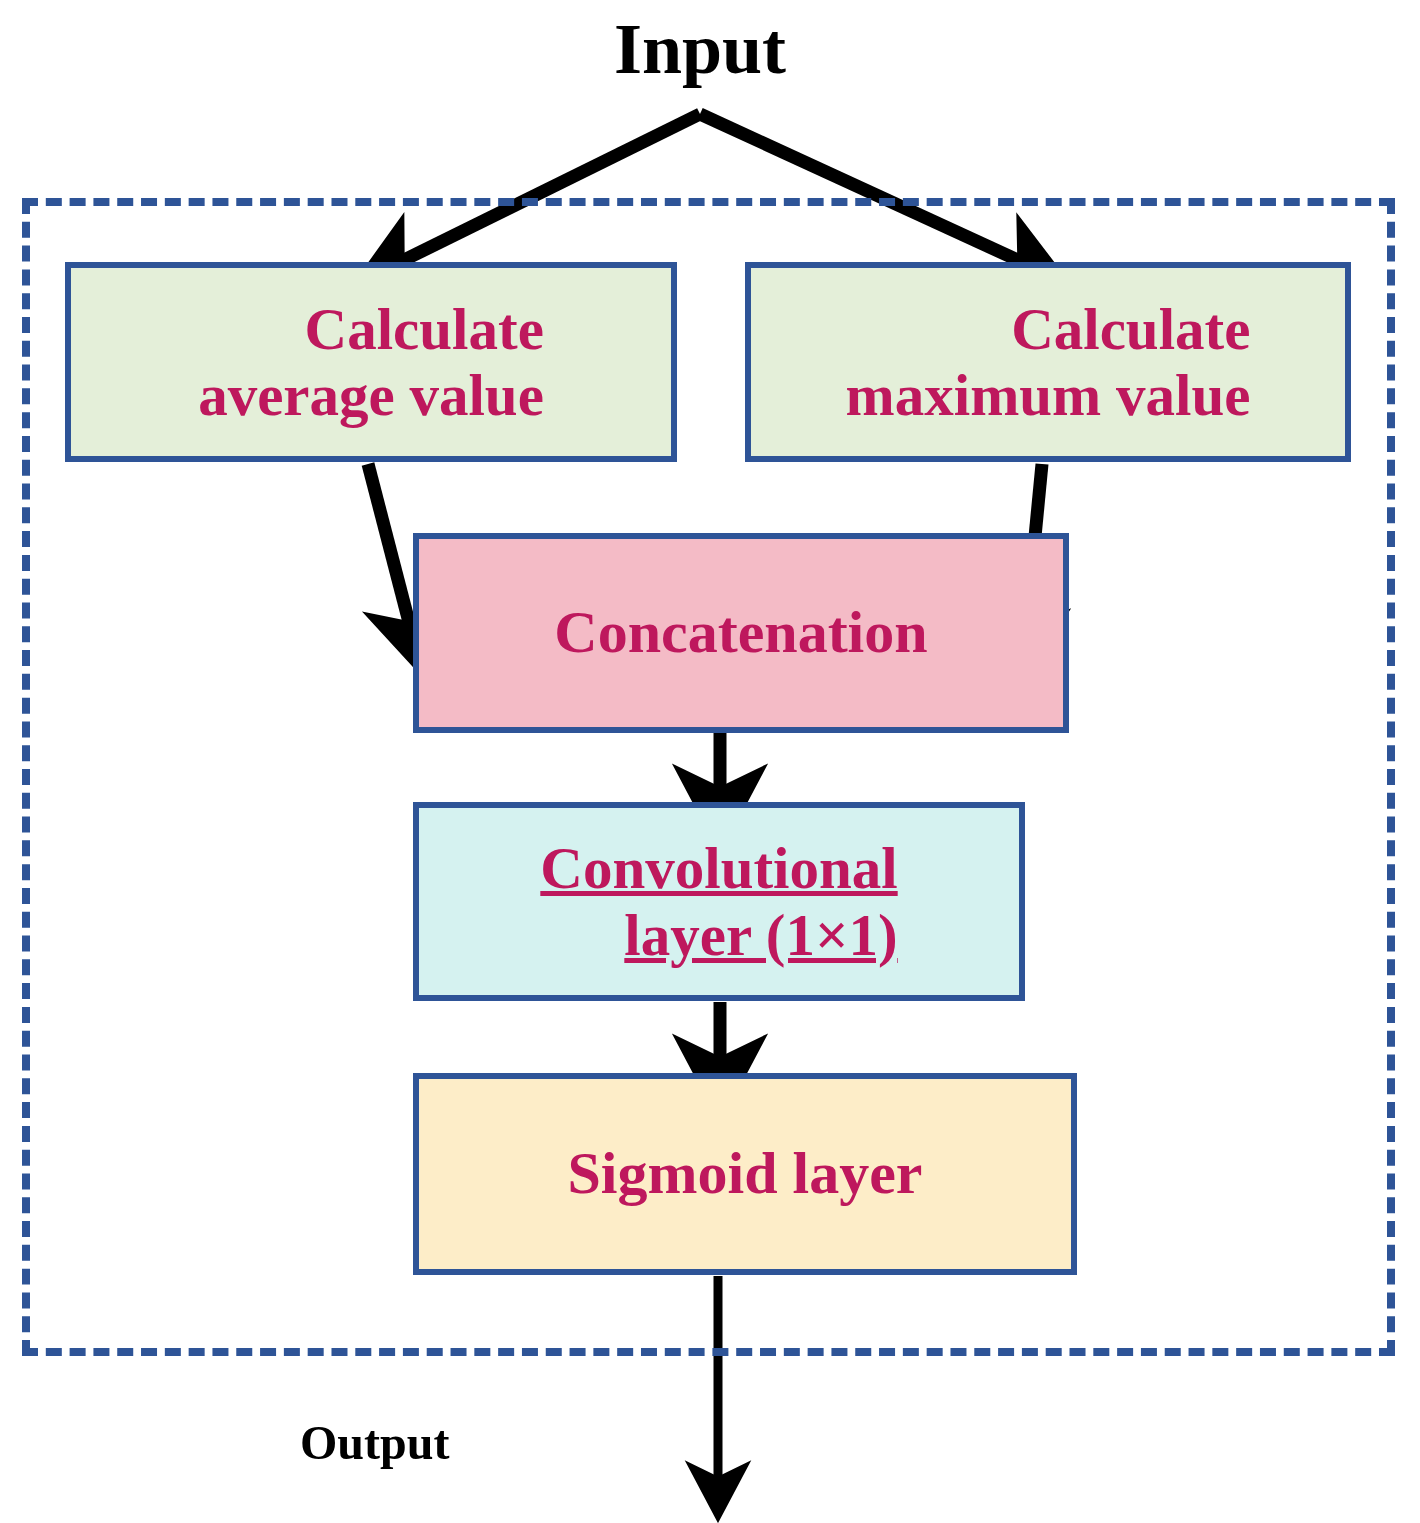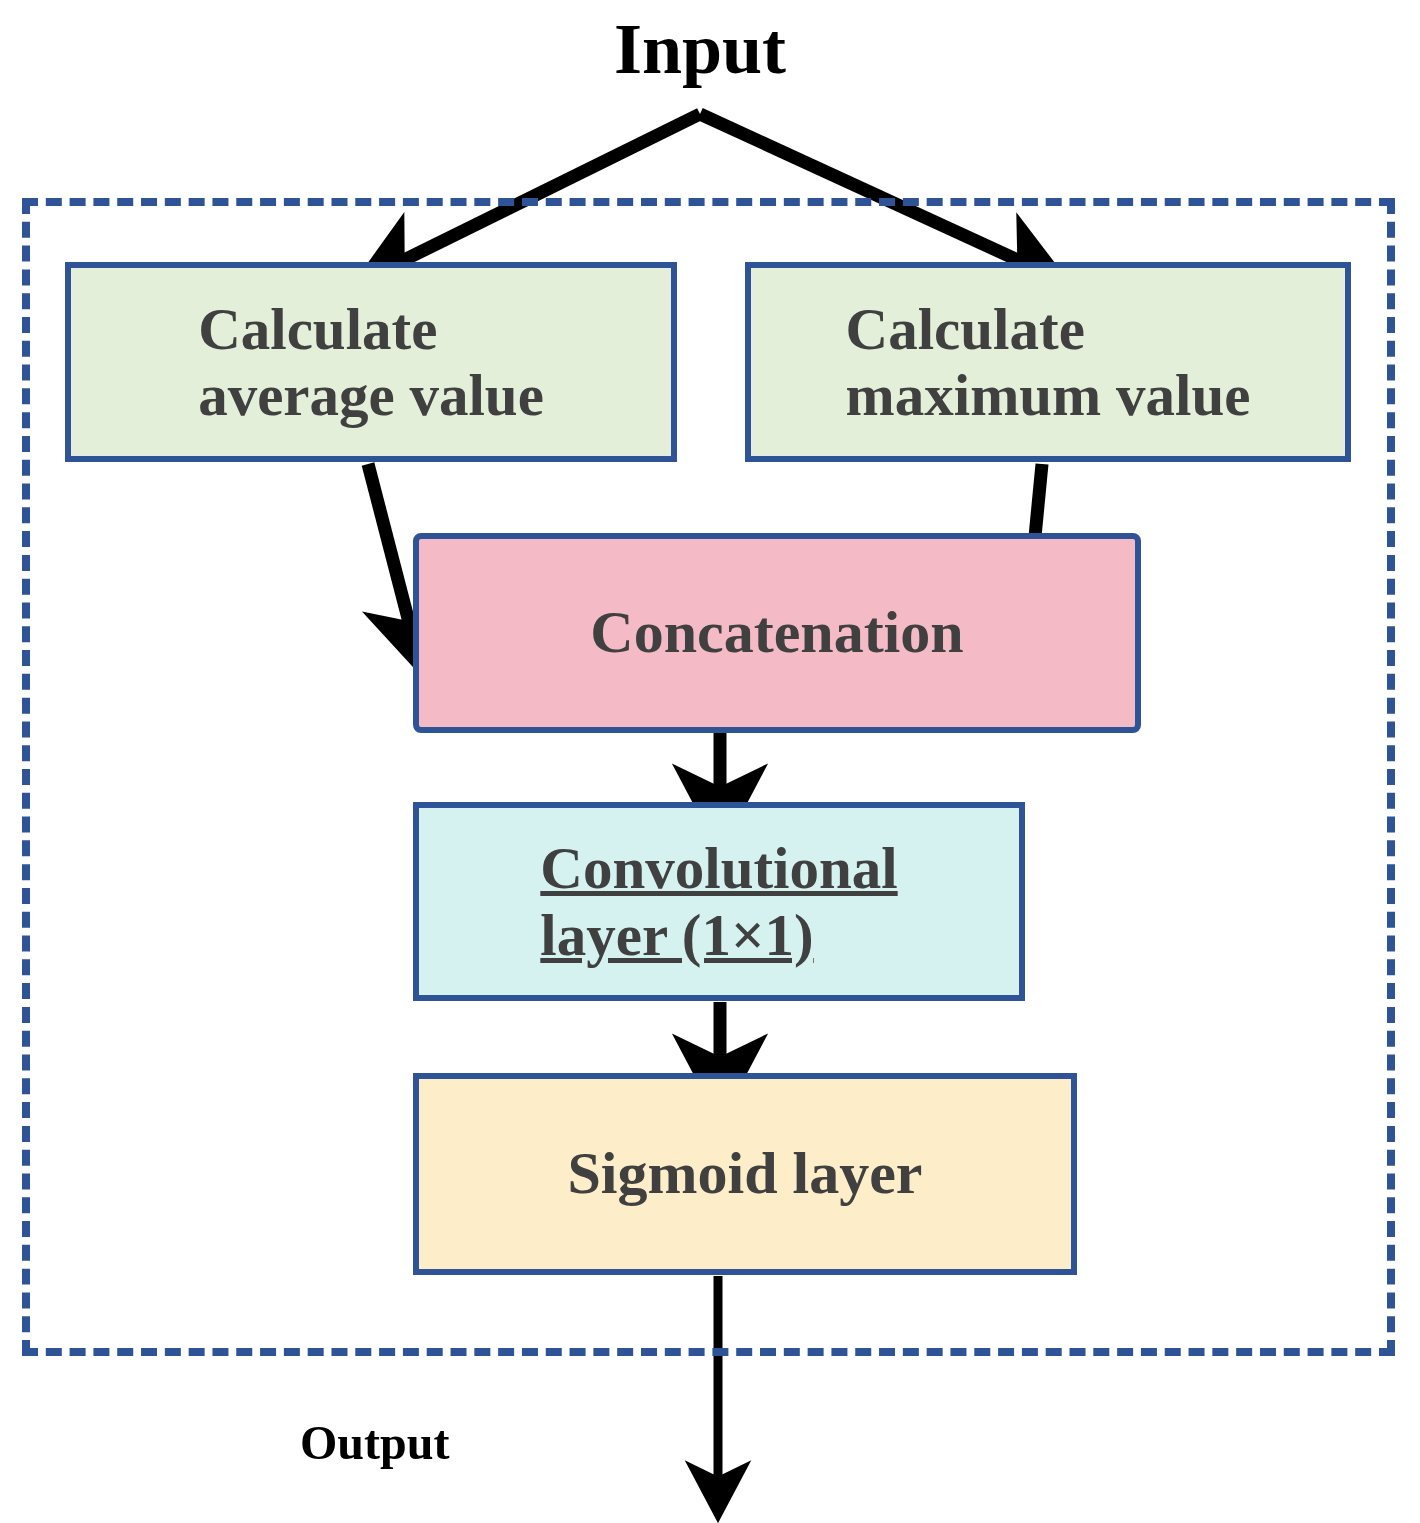--- a/index.html
+++ b/index.html
@@ -24,38 +24,37 @@
     width: 1420px;
     height: 1523px;
   }
   .node-box {
     position: absolute;
     box-sizing: border-box;
     border: 6px solid #2E5497;
     display: flex;
     align-items: center;
     justify-content: center;
-    text-align: left;
+    text-align: right;
     font-weight: bold;
-    color: #404040;
+    color: #be185d;
     line-height: 1.12;
     z-index: 3;
   }
   .box-avg {
     left: 65px;  top: 262px;  width: 612px;  height: 200px;
     font-size: 59px;
   }
   .box-max {
     left: 745px; top: 262px;  width: 606px;  height: 200px;
     font-size: 59px;
   }
   .box-concat {
-    left: 413px; top: 533px;  width: 728px;  height: 200px;
+    left: 413px; top: 533px;  width: 656px;  height: 200px;
     font-size: 60px;
-    border-radius: 8px;
   }
   .box-conv {
     left: 413px; top: 802px;  width: 612px;  height: 199px;
     font-size: 59px;
     text-decoration: underline;
   }
   .box-sigmoid {
     left: 413px; top: 1073px; width: 664px;  height: 202px;
     font-size: 60px;
   }

